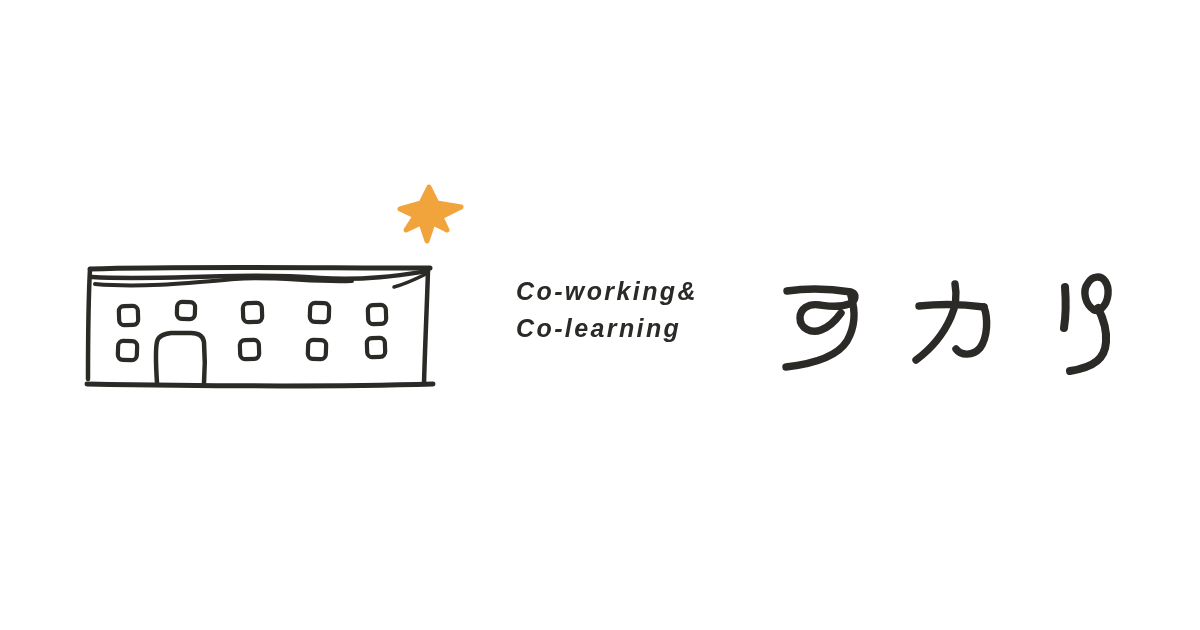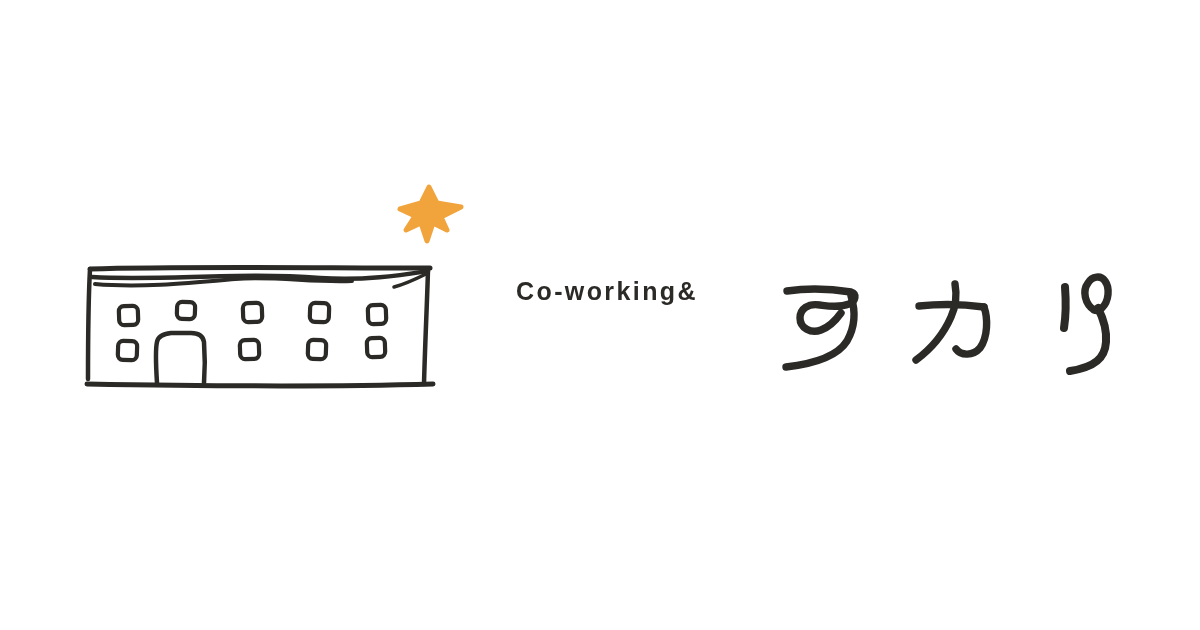--- a/index.html
+++ b/index.html
@@ -10,20 +10,21 @@
   *{box-sizing:border-box;}
   html,body{margin:0;padding:0;}
   body{
     width:1200px;height:630px;
     background:var(--background);
     font-family:"Liberation Sans", sans-serif;
   }
   .stage{
     position:relative;width:1200px;height:630px;overflow:hidden;
     background:var(--background);
+    font-style:italic;
   }
   svg.art{position:absolute;left:0;top:0;width:1200px;height:630px;display:block;}
   .ink{fill:none;stroke:var(--ink);stroke-linecap:round;stroke-linejoin:round;}
   .w35{stroke-width:3.5}
   .w40{stroke-width:4}
   .w45{stroke-width:4.5}
   .w50{stroke-width:5}
   .kana{fill:none;stroke:var(--ink);stroke-width:7.4;stroke-linecap:round;stroke-linejoin:round;}
   .kana-thick{stroke-width:8;}
   .window{fill:#ffffff;stroke:var(--ink);stroke-width:4.2;stroke-linejoin:round;}
@@ -87,15 +88,16 @@
       <g>
         <path class="kana kana-thick" d="M 1065 287 C 1066 300, 1066 315, 1064 328"></path>
         <path class="kana" d="M 1094 310 C 1085 304, 1082 291, 1088 283 C 1092 276, 1101 275, 1105 281 C 1110 288, 1109 301, 1102 308 C 1100 310, 1097 311, 1094 310"></path>
         <path class="kana kana-thick" d="M 1098 308 C 1103 318, 1107 330, 1106 342 C 1105 358, 1095 367, 1070 371"></path>
       </g>
     </g>
   </svg>
 
   <div class="tagline">
     <div>Co-working&amp;</div>
+    <div>Co-learning</div>
   </div>
 
 </div>
 
 </body></html>

